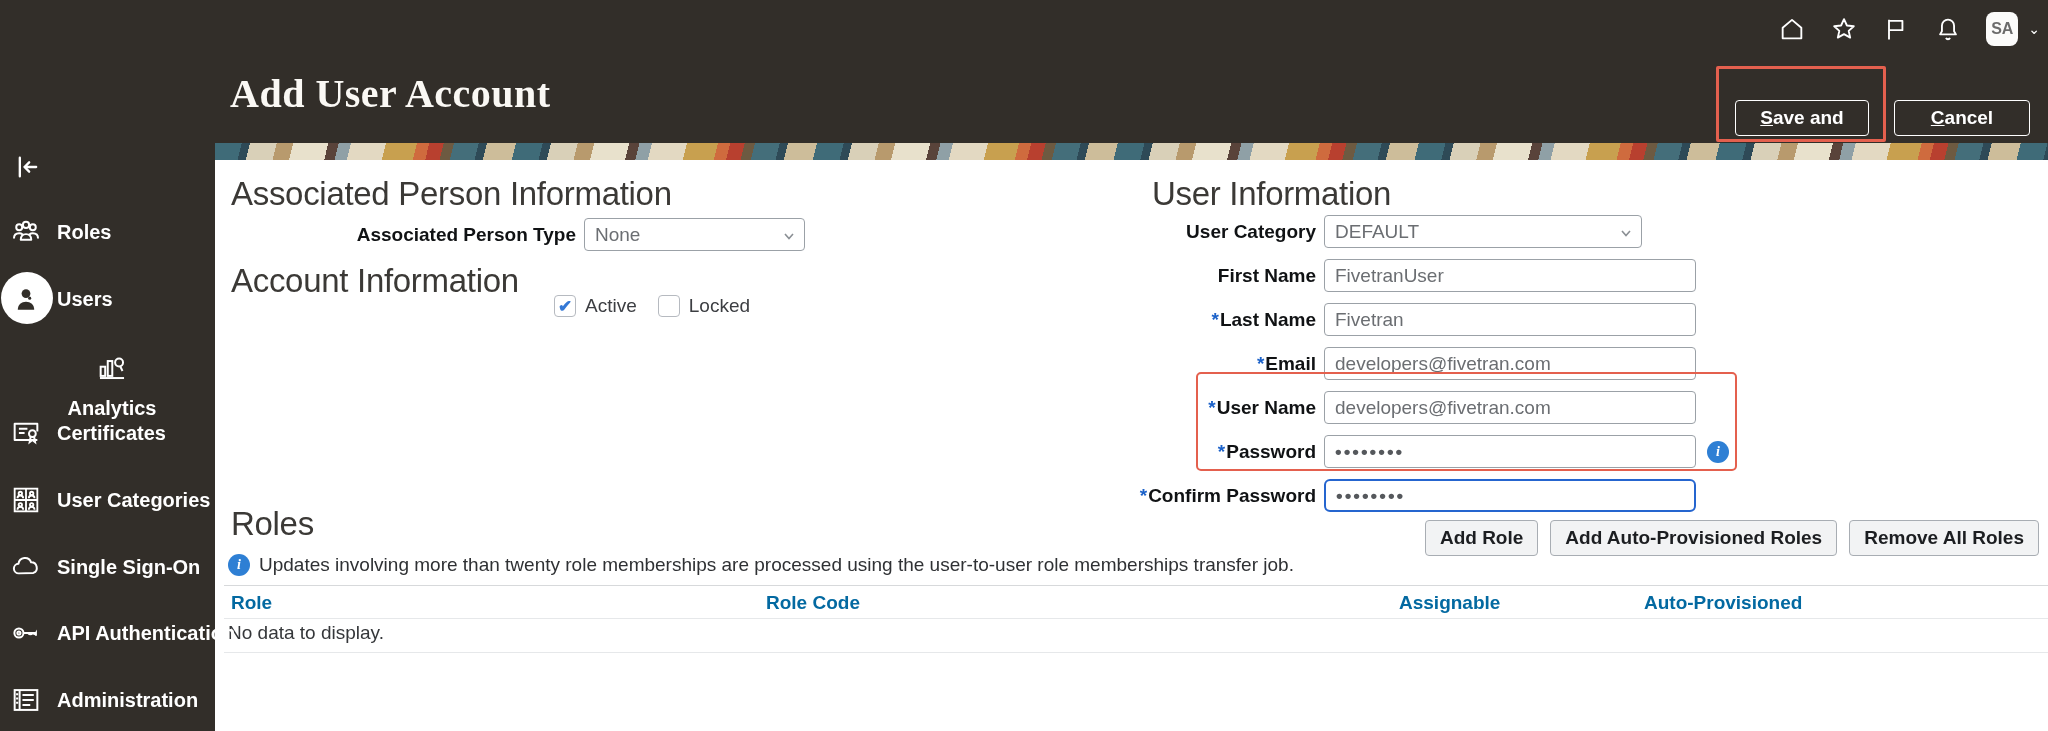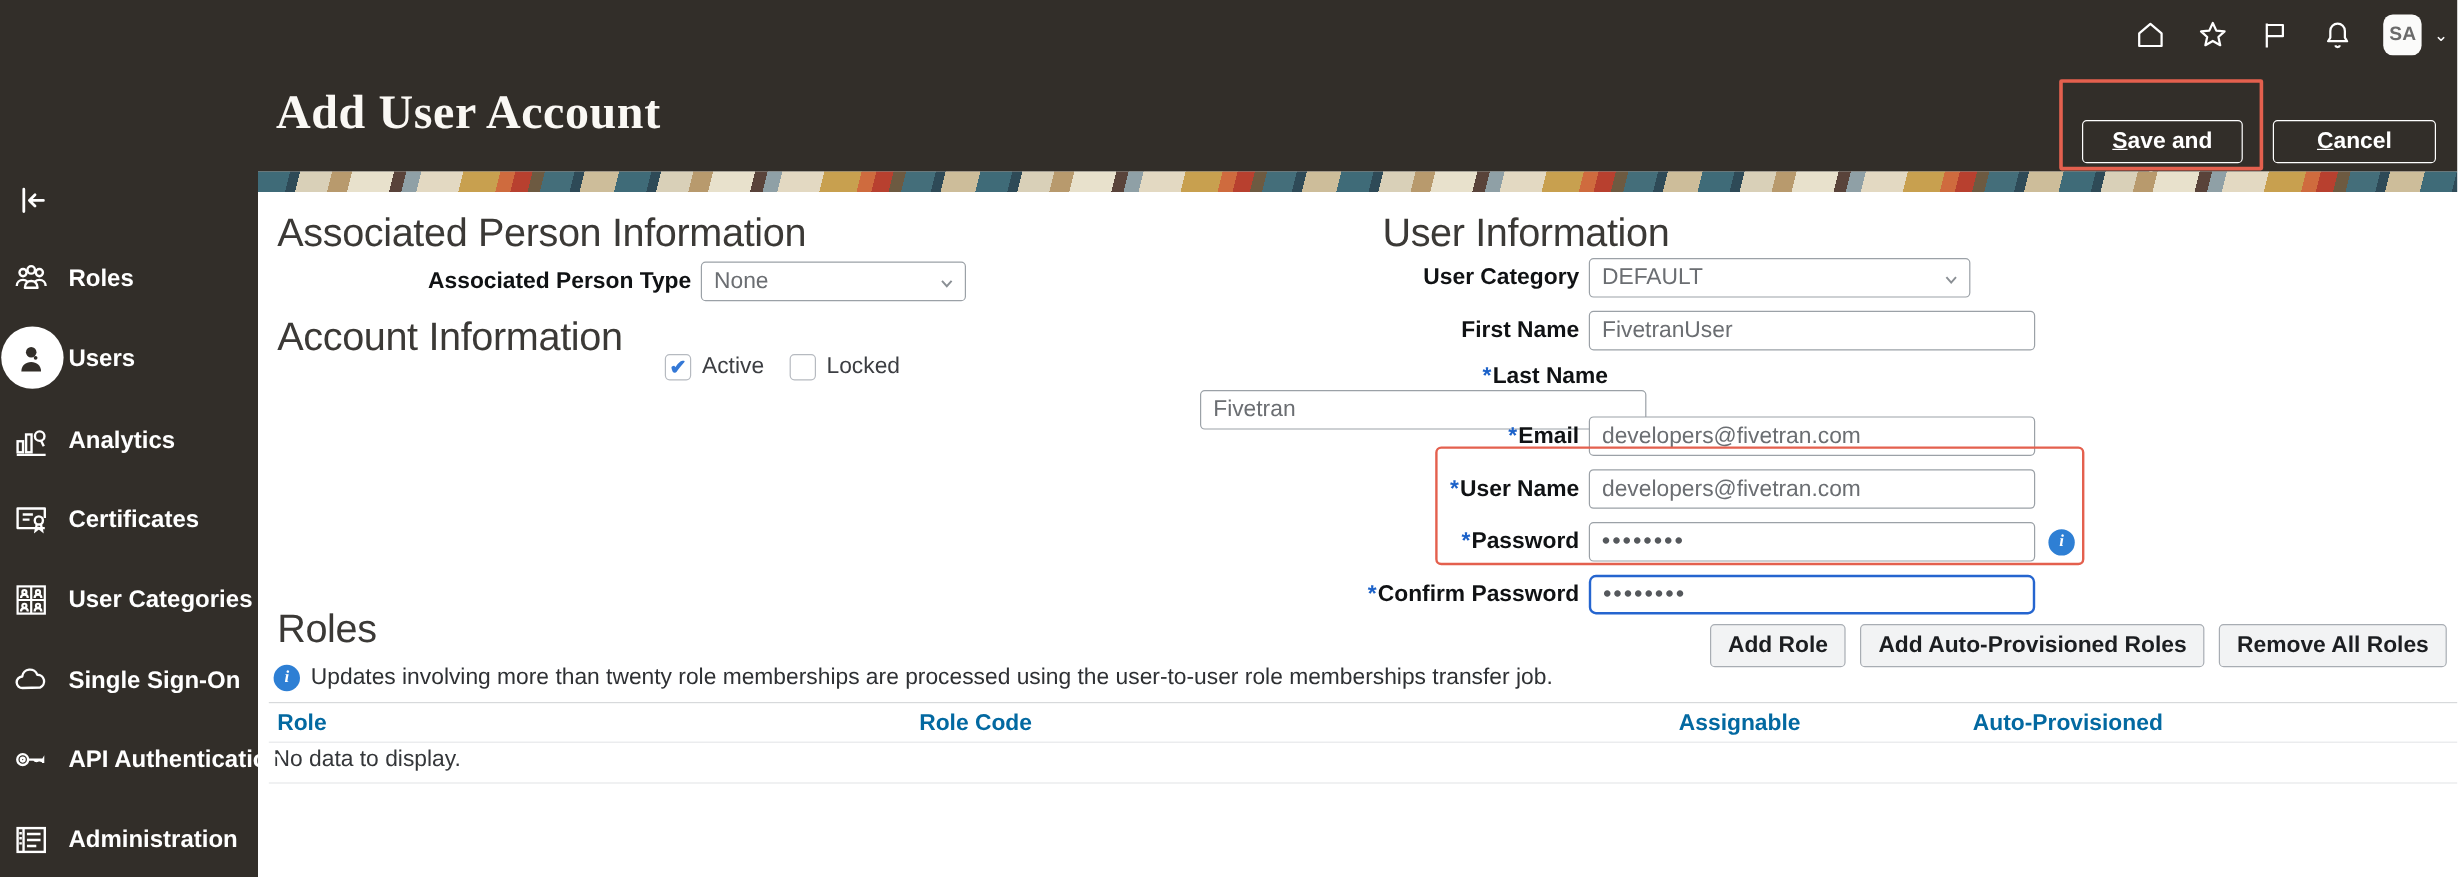--- a/index.html
+++ b/index.html
@@ -139,21 +139,21 @@
 
     <div class="side-item" style="top:281px;">
       <svg class="sico" viewBox="0 0 24 24">
         <circle cx="12" cy="8.2" r="3.1" fill="#322e29"></circle>
         <path d="M6.2 19.5 c0-3.6 2.6-5.6 5.8-5.6 s5.8 2 5.8 5.6 Z" fill="#322e29"></path>
         <circle cx="14.6" cy="11.4" r="1.1" fill="#322e29"></circle>
       </svg>
       <span class="lbl">Users</span>
     </div>
 
-    <div class="side-item" style="top:349px;">
+    <div class="side-item" style="top:349px;flex-direction:column;">
       <svg class="sico" viewBox="0 0 24 24" fill="none" stroke="#fff" stroke-width="1.4">
         <rect x="4" y="12.5" width="3.2" height="6.5"></rect>
           <rect x="9" y="8.5" width="3.2" height="10.5"></rect>
         <circle cx="17" cy="9.5" r="2.8"></circle>
           <path d="M17.8 12.2 L19.4 15.5"></path>
         <path d="M3.5 20.5 H20.5"></path>
       </svg>
       <span class="lbl">Analytics</span>
     </div>
 
@@ -243,21 +243,21 @@
             <path d="M3 5 L7 9.5 L11 5"></path>
           </svg>
       </div>
     </div>
 
     <div class="frow" style="top:99px;">
       <span class="flabel">First Name</span>
       <input class="tinput" style="width: 372px;" value="FivetranUser">
     </div>
 
-    <div class="frow" style="top:143px;flex-direction:column;">
+    <div class="frow" style="top:143px;">
       <span class="flabel"><span class="req">*</span><span>Last Name</span></span>
       <input class="tinput" style="width: 372px;" value="Fivetran">
     </div>
 
     <div class="frow" style="top:187px;">
       <span class="flabel"><span class="req">*</span><span>Email</span></span>
       <input class="tinput" style="width: 372px;" value="developers@fivetran.com">
     </div>
 
     <div class="frow" style="top:231px;">

